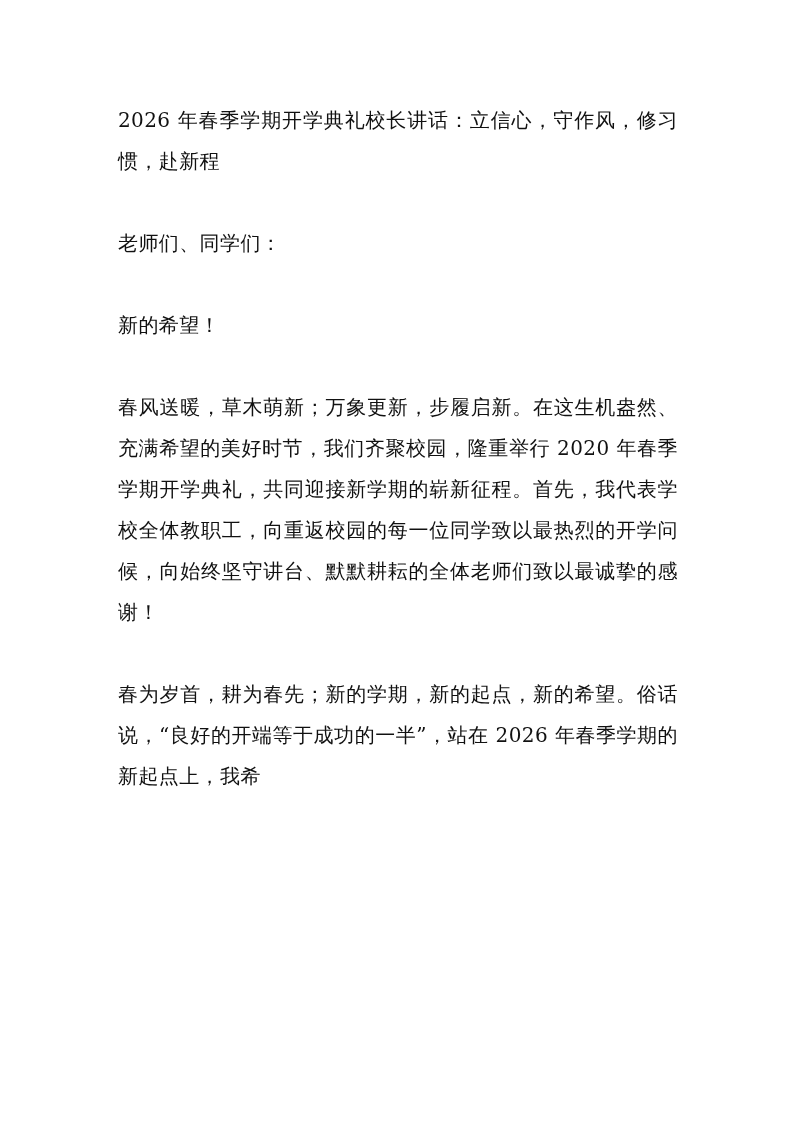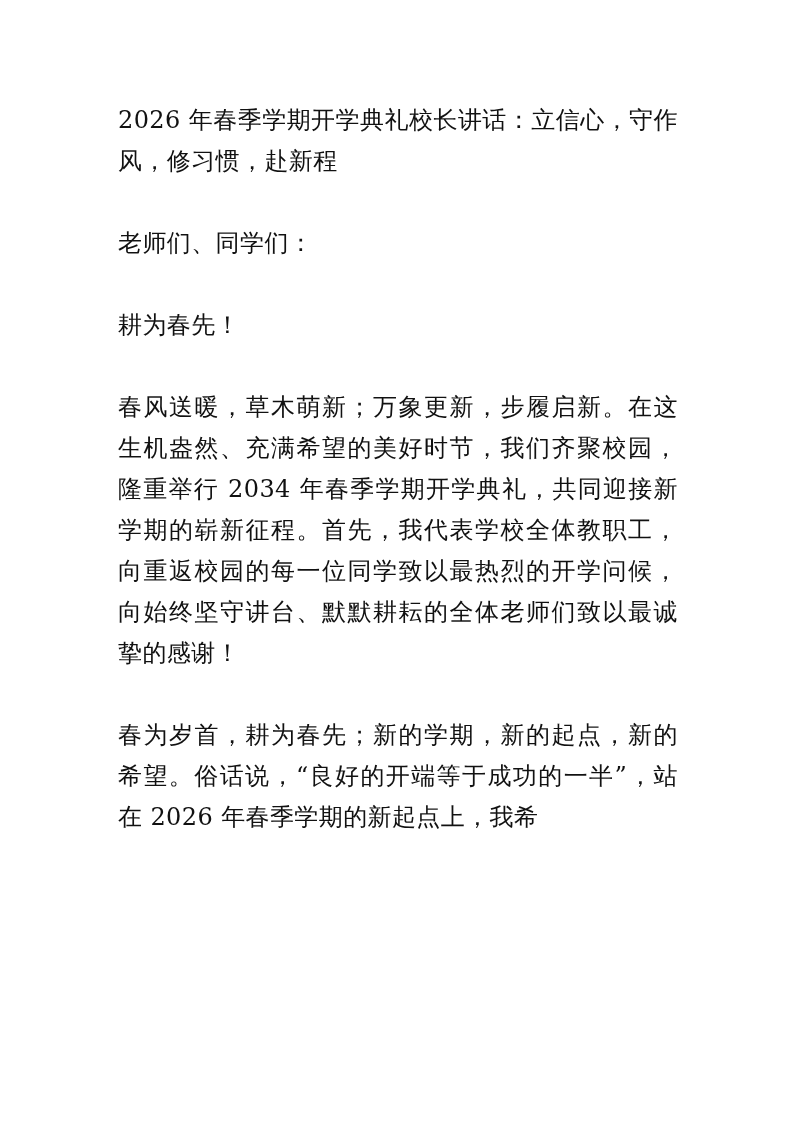--- a/index.html
+++ b/index.html
@@ -16,30 +16,30 @@
     color: #111111;
   }
   .page {
     position: absolute;
     left: 118px;
     top: 100px;
     width: 560px;
   }
   .para {
     margin: 0 0 41px 0;
-    font-size: 24px;
+    font-size: 20px;
     line-height: 41px;
     letter-spacing: 0.4px;
     text-align: justify;
     text-align-last: left;
     word-break: break-all;
   }
 </style>
 </head>
 <body>
 
 <div class="page">
   <p class="para">2026 年春季学期开学典礼校长讲话：立信心，守作风，修习惯，赴新程</p>
   <p class="para">老师们、同学们：</p>
-  <p class="para">耕为春先！</p>
-  <p class="para">春风送暖，草木萌新；万象更新，步履启新。在这生机盎然、充满希望的美好时节，我们齐聚校园，隆重举行 2034 年春季学期开学典礼，共同迎接新学期的崭新征程。首先，我代表学校全体教职工，向重返校园的每一位同学致以最热烈的开学问候，向始终坚守讲台、默默耕耘的全体老师们致以最诚挚的感谢！</p>
+  <p class="para">新的希望！</p>
+  <p class="para">春风送暖，草木萌新；万象更新，步履启新。在这生机盎然、充满希望的美好时节，我们齐聚校园，隆重举行 2020 年春季学期开学典礼，共同迎接新学期的崭新征程。首先，我代表学校全体教职工，向重返校园的每一位同学致以最热烈的开学问候，向始终坚守讲台、默默耕耘的全体老师们致以最诚挚的感谢！</p>
   <p class="para">春为岁首，耕为春先；新的学期，新的起点，新的希望。俗话说，“良好的开端等于成功的一半”，站在 2026 年春季学期的新起点上，我希</p>
 </div>
 
 </body></html>

